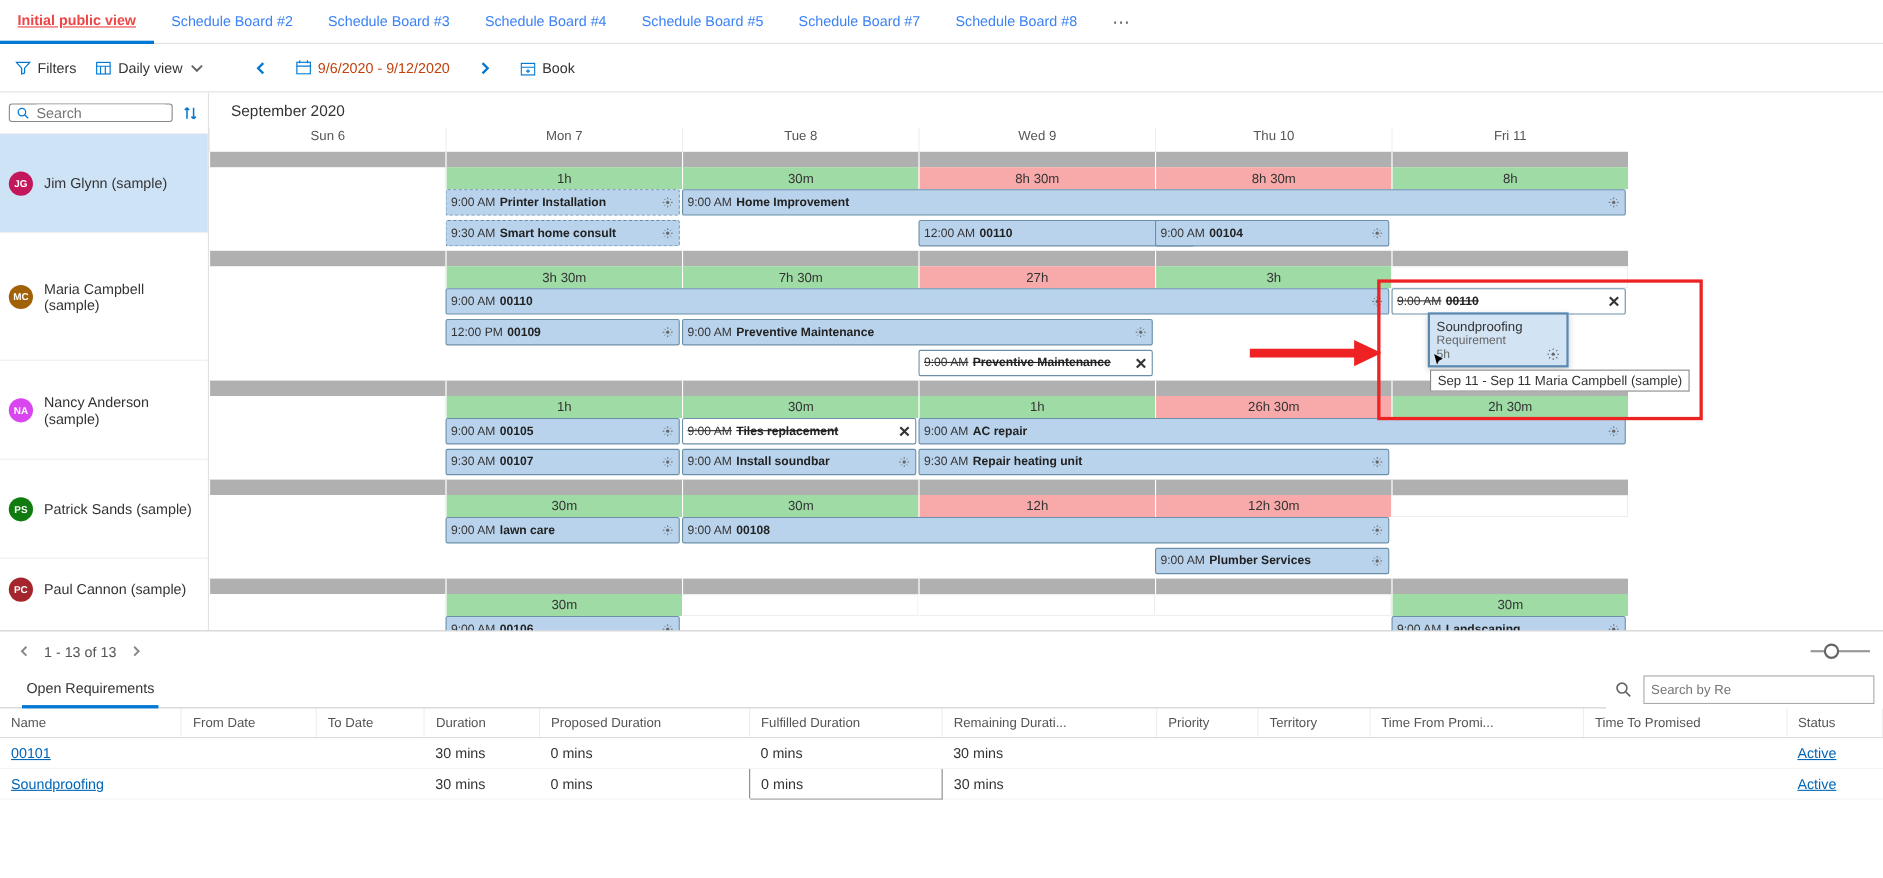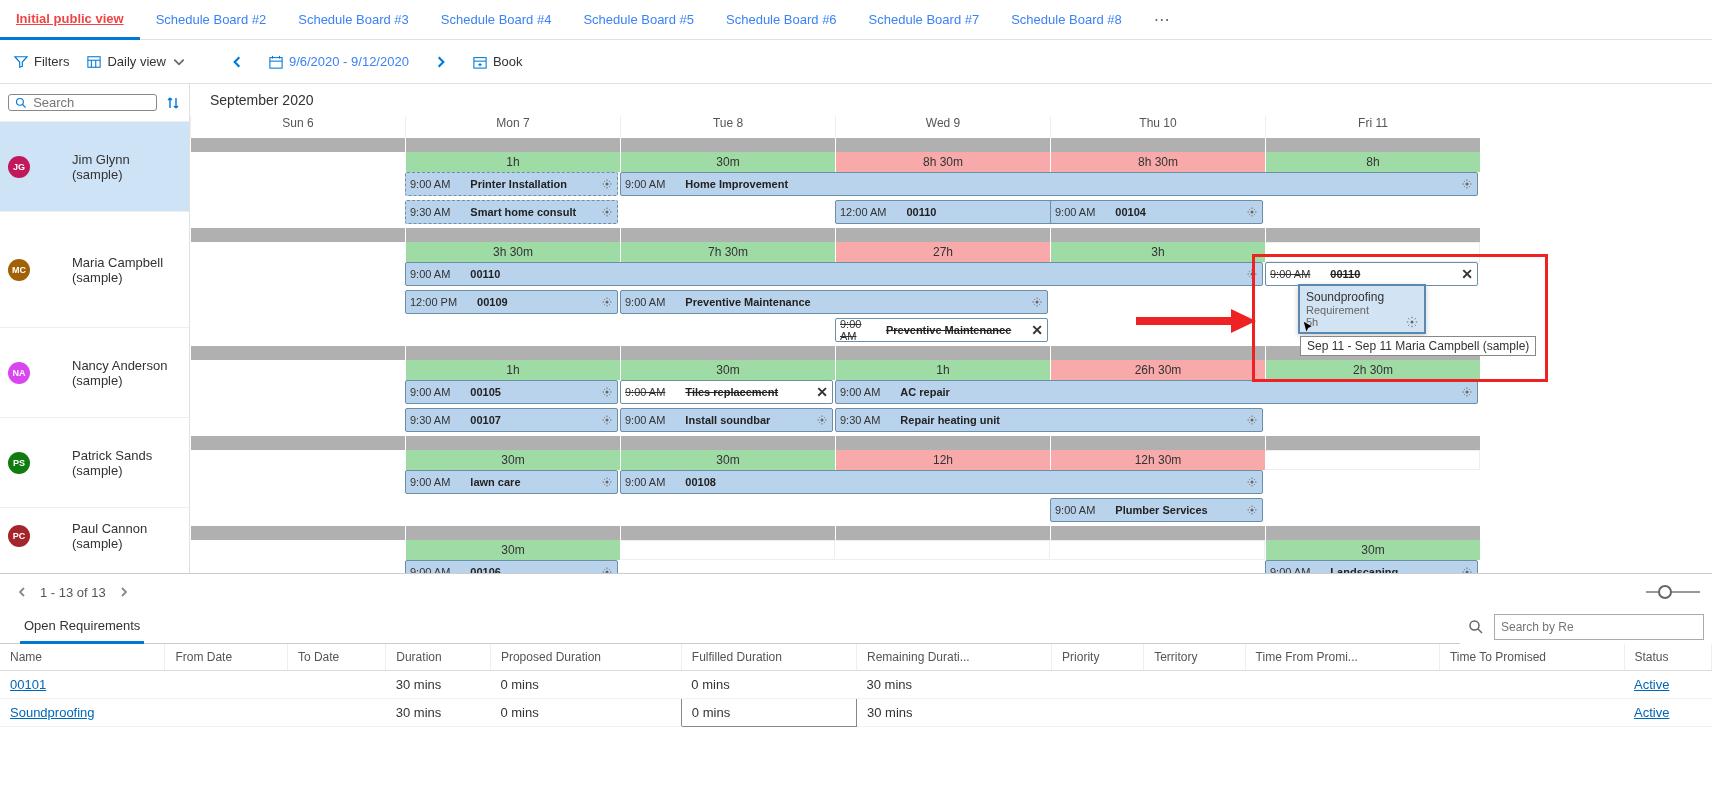--- a/index.html
+++ b/index.html
@@ -6,48 +6,48 @@
 body { font-family: "Segoe UI", Arial, sans-serif; font-size: 13px; color: #333; background: #fff; width: 1712px; }
 .tabs-row { display: flex; border-bottom: 1px solid #e1e1e1; height: 40px; align-items: center; }
 .tab { padding: 0 16px; height: 40px; display: flex; align-items: center; cursor: pointer; color: #3b82f6; font-size: 13px; }
 .tab.active { border-bottom: 3px solid #0078d4; color: #ef4444; font-weight: 600; text-decoration: underline; }
 .tab.more { font-size: 16px; color: #666; }
 .toolbar { display: flex; align-items: center; height: 44px; border-bottom: 1px solid #e1e1e1; padding: 0 14px; gap: 18px; }
 .toolbar .btn { display: flex; align-items: center; gap: 6px; cursor: pointer; color: #333; }
 .toolbar svg { width: 14px; height: 14px; }
 .toolbar .divider { width: 1px; height: 24px; background: transparent; }
 .toolbar .nav-arrow { width: 28px; height: 28px; display:flex; align-items:center; justify-content:center; cursor:pointer; color:#0078d4; }
-.toolbar .date-range { color: #3b82f6; display:flex; align-items:center; gap:6px; }
+.toolbar .date-range { color: #c2410c; display:flex; align-items:flex-start; gap:6px; }
 
 .main { display: flex; height: 490px; border-bottom: 1px solid #ccc; position: relative; }
 .left-pane { width: 190px; border-right: 1px solid #e1e1e1; display:flex; flex-direction:column; }
 .search-row { display:flex; align-items:center; gap:8px; padding: 10px 8px; }
 .search-box { flex:1; display:flex; align-items:center; border:1px solid #888; border-radius:3px; height:17px; padding:0 6px; gap:6px; }
 .search-box input { border:none; outline:none; font-size:13px; width:100%; }
 .sort-icon { width:16px; height:16px; color:#0078d4; cursor:pointer; }
 .res-list { flex:1; overflow:hidden; }
 .res-item { display:flex; align-items:center; gap:10px; padding:6px 8px; height:90px; border-top:1px solid #eee; }
 .res-item.first { background:#cfe3f7; }
 .avatar { width:22px; height:22px; border-radius:50%; color:#fff; font-size:9px; font-weight:600; display:flex; align-items:center; justify-content:center; flex-shrink:0; }
-.res-name { font-size:13px; color:#333;margin-left:32px; }
+.res-name { font-size:13px; color:#333; }
 
 .right-pane { flex:1; overflow:hidden; position:relative; }
 .month-hdr { padding:8px 20px; font-size:14px; color:#333; }
 .day-hdr { display:flex; height:22px; }
 .day-col-hdr { width:215px; text-align:center; font-size:12px; color:#555; border-left:1px solid #eee; }
 .body-grid { position:relative; }
 .grey-row { display:flex; height:14px; }
 .grey-row .cell { width:215px; background:#b0b0b0; border-left:1px solid #fff; }
 .summary-row { display:flex; height:20px; }
 .summary-row .cell { width:215px; text-align:center; font-size:12px; border-left:1px solid #fff; display:flex; align-items:center; justify-content:center; }
 .green { background:#9fdba5; }
 .red { background:#f8aaaa; }
 .white { background:#fff; border:1px solid #eee; }
 .bookings-row { position:relative; height:56px; }
-.booking { position:absolute; height:24px; background:#b9d3ec; border:1px solid #6a8fa8; border-radius:2px; font-size:11px; display:flex; align-items:center; padding:0 4px; gap:20px; overflow:hidden; }
+.booking { position:absolute; height:24px; background:#b9d3ec; border:1px solid #6a8fa8; border-radius:2px; font-size:11px; display:flex; align-items:center; padding:0 4px; gap:4px; overflow:hidden; }
 .booking .time { font-weight:400; color:#333; }
 .booking .title { font-weight:600; color:#222; white-space:nowrap; }
 .booking.cancel { background:#fff; }
 .booking.cancel .title { text-decoration:line-through; }
 .booking.cancel .time { text-decoration:line-through; }
 .booking .x { margin-left:auto; font-weight:700; font-size:14px; }
 .booking .dot { margin-left:auto; width:12px; height:12px; }
 .booking.dashed { border:1px dashed #6a8fa8; }
 .red-box { position:absolute; border:3px solid #e22; pointer-events:none; }
 .red-arrow { position:absolute; }
@@ -74,21 +74,20 @@
 </style>
 </head>
 <body>
 
 <div class="tabs-row">
   <div class="tab active">Initial public view</div>
   <div class="tab">Schedule Board #2</div>
   <div class="tab">Schedule Board #3</div>
   <div class="tab">Schedule Board #4</div>
   <div class="tab">Schedule Board #5</div>
-  <div class="tab">Schedule Board #6</div>
   <div class="tab">Schedule Board #7</div>
   <div class="tab">Schedule Board #8</div>
   <div class="tab more">⋯</div>
 </div>
 
 <div class="toolbar">
   <div class="btn">
     <svg viewBox="0 0 16 16" fill="none" stroke="#0078d4" stroke-width="1.3">
         <path d="M1 2h14l-5.5 6v5l-3 1v-6z"></path>
       </svg>

